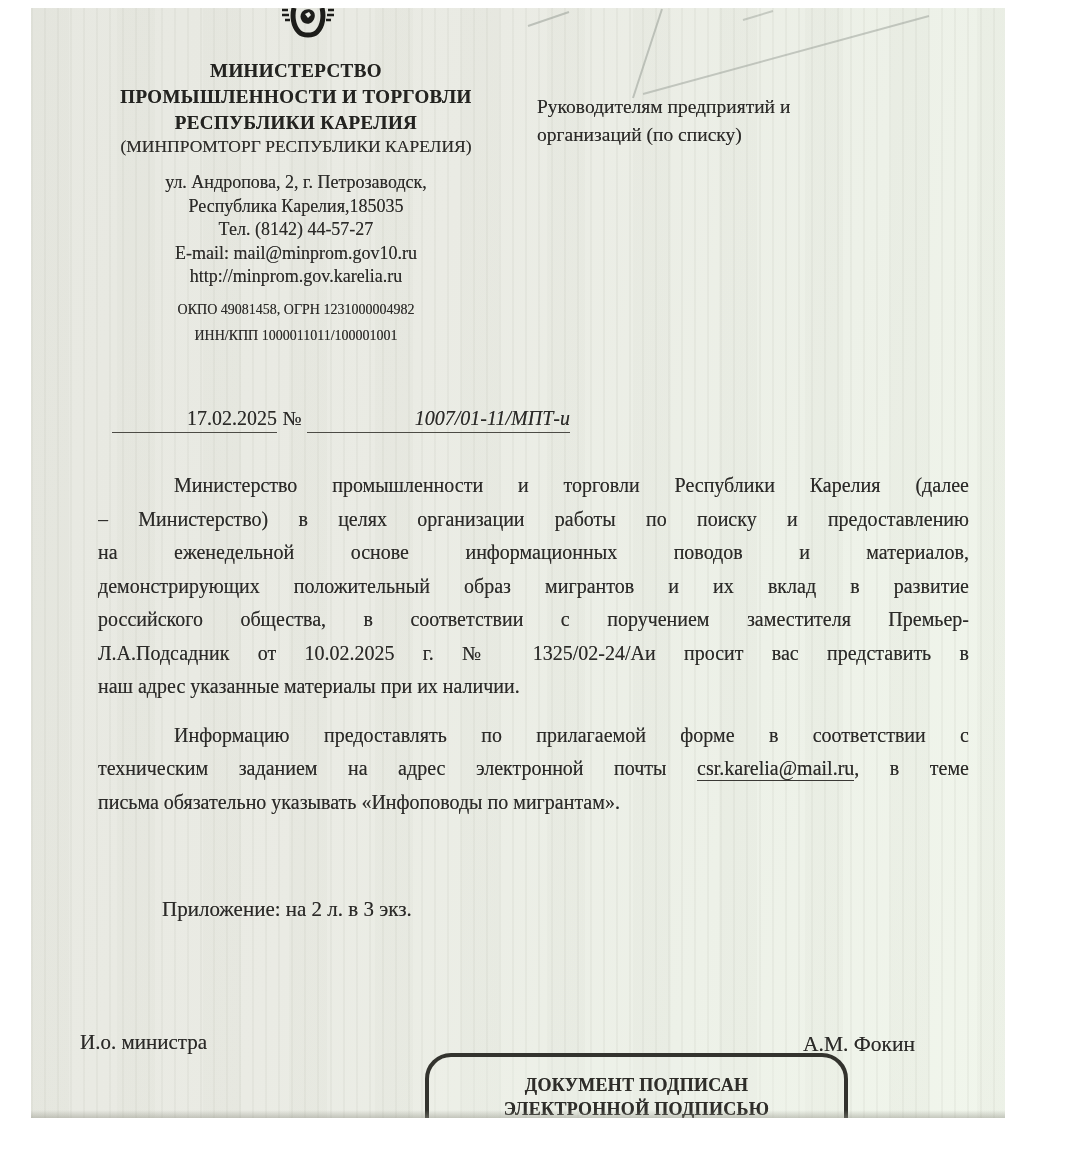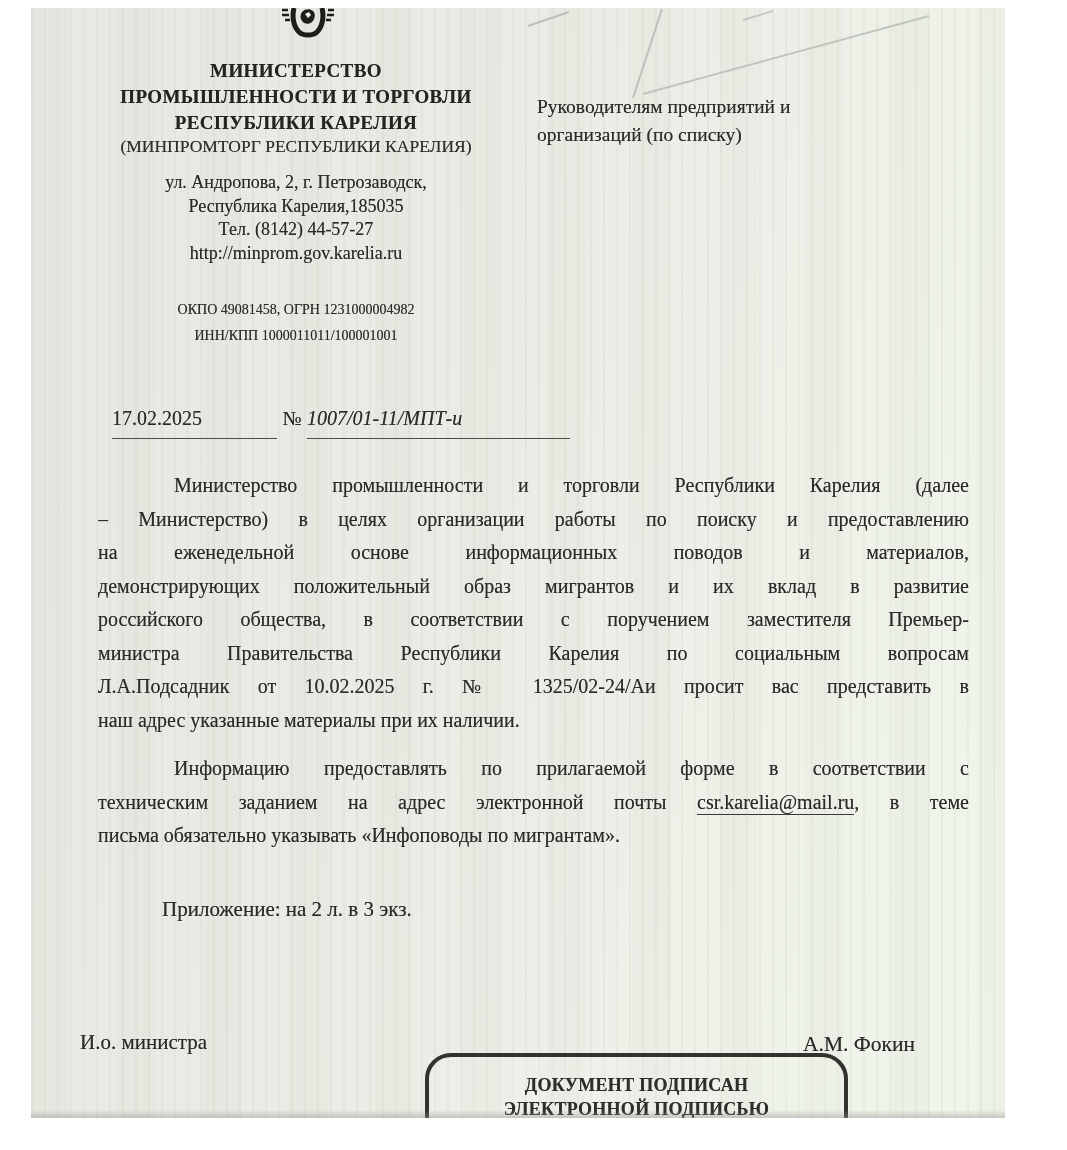--- a/index.html
+++ b/index.html
@@ -23,21 +23,21 @@
   .ink{ text-shadow:0 0 0.6px rgba(43,42,40,0.55); }
   .col-left{position:absolute;left:10px;top:0;width:510px;text-align:center;}
   .emblem{position:absolute;left:239px;top:0px;width:56px;height:31px;}
   .ministry-name{position:absolute;left:0;top:50px;width:100%;
     font-weight:bold;font-size:19px;line-height:26px;letter-spacing:0.4px;color:#232320;}
   .ministry-short{position:absolute;left:0;top:128px;width:100%;font-size:17.5px;color:#2e2d2a;}
   .address-block{position:absolute;left:0;top:163px;width:100%;font-size:18px;line-height:23.5px;}
   .registry-block{position:absolute;left:0;top:289px;width:100%;font-size:14px;line-height:26px;}
   .recipient{position:absolute;left:506px;top:53px;width:430px;font-size:19.5px;line-height:27.5px;margin-top:32px;}
   .refline{position:absolute;left:81px;top:399px;font-size:20px;white-space:nowrap;}
-  .refline .u{display:inline-block;border-bottom:1.7px solid #4c4b45;padding-bottom:8px;text-align:left;}
+  .refline .u{display:inline-block;border-bottom:1.7px solid #4c4b45;padding-bottom:2px;text-align:right;}
   .refline .date{width:165px;}
   .refline .nosign{display:inline-block;width:30px;text-align:center;padding-bottom:2px;}
   .refline .num{width:263px;font-style:italic;}
   .body-text{position:absolute;left:67px;top:461px;width:871px;font-size:20px;}
   .bline{height:33.5px;line-height:33.5px;text-align:justify;text-align-last:justify;overflow:hidden;}
   .bline.first{text-indent:76px;}
   .bline.last{text-align-last:left;}
   .para2{margin-top:15px;}
   .email{border-bottom:1.6px solid #3a3935;padding-bottom:1px;margin-top:13px;}
   .attachment{position:absolute;left:131px;top:889px;font-size:21px;}
@@ -82,20 +82,21 @@
       <div>ПРОМЫШЛЕННОСТИ И ТОРГОВЛИ</div>
       <div>РЕСПУБЛИКИ КАРЕЛИЯ</div>
     </div>
 
     <div class="ministry-short ink">(МИНПРОМТОРГ РЕСПУБЛИКИ КАРЕЛИЯ)</div>
 
     <div class="address-block ink">
       <div>ул. Андропова, 2, г. Петрозаводск,</div>
       <div>Республика Карелия,185035</div>
       <div>Тел. (8142) 44-57-27</div>
+      <div>E-mail: mail@minprom.gov10.ru</div>
       <div>http://minprom.gov.karelia.ru</div>
     </div>
 
     <div class="registry-block ink">
       <div>ОКПО 49081458, ОГРН 1231000004982</div>
       <div>ИНН/КПП 1000011011/100001001</div>
     </div>
   </div>
 
   <div class="recipient ink">
@@ -107,21 +108,20 @@
     <span class="u date">17.02.2025</span><span class="nosign">№</span><span class="u num">1007/01-11/МПТ-и</span>
   </div>
 
   <div class="body-text ink">
     <div class="para1">
       <div class="bline first">Министерство промышленности и торговли Республики Карелия (далее</div>
       <div class="bline">– Министерство) в целях организации работы по поиску и предоставлению</div>
       <div class="bline">на еженедельной основе информационных поводов и материалов,</div>
       <div class="bline">демонстрирующих положительный образ мигрантов и их вклад в развитие</div>
       <div class="bline">российского общества, в соответствии с поручением заместителя Премьер-</div>
-      <div class="bline">министра Правительства Республики Карелия по социальным вопросам</div>
       <div class="bline">Л.А.Подсадник от 10.02.2025 г. № 1325/02-24/Аи просит вас представить в</div>
       <div class="bline last">наш адрес указанные материалы при их наличии.</div>
     </div>
     <div class="para2">
       <div class="bline first">Информацию предоставлять по прилагаемой форме в соответствии с</div>
       <div class="bline"><span>техническим заданием на адрес электронной почты </span><span class="email">csr.karelia@mail.ru</span><span>, в теме</span></div>
       <div class="bline last">письма обязательно указывать «Инфоповоды по мигрантам».</div>
     </div>
   </div>
 

